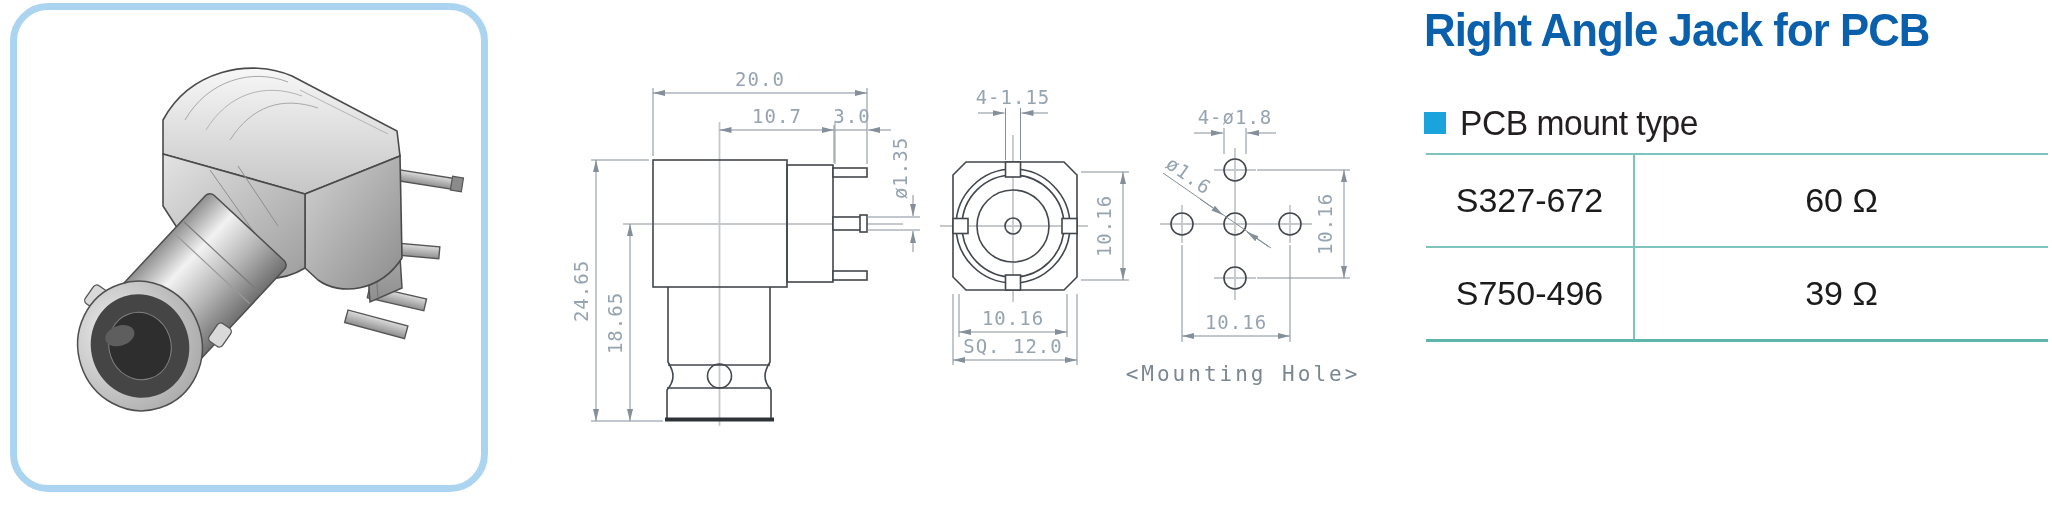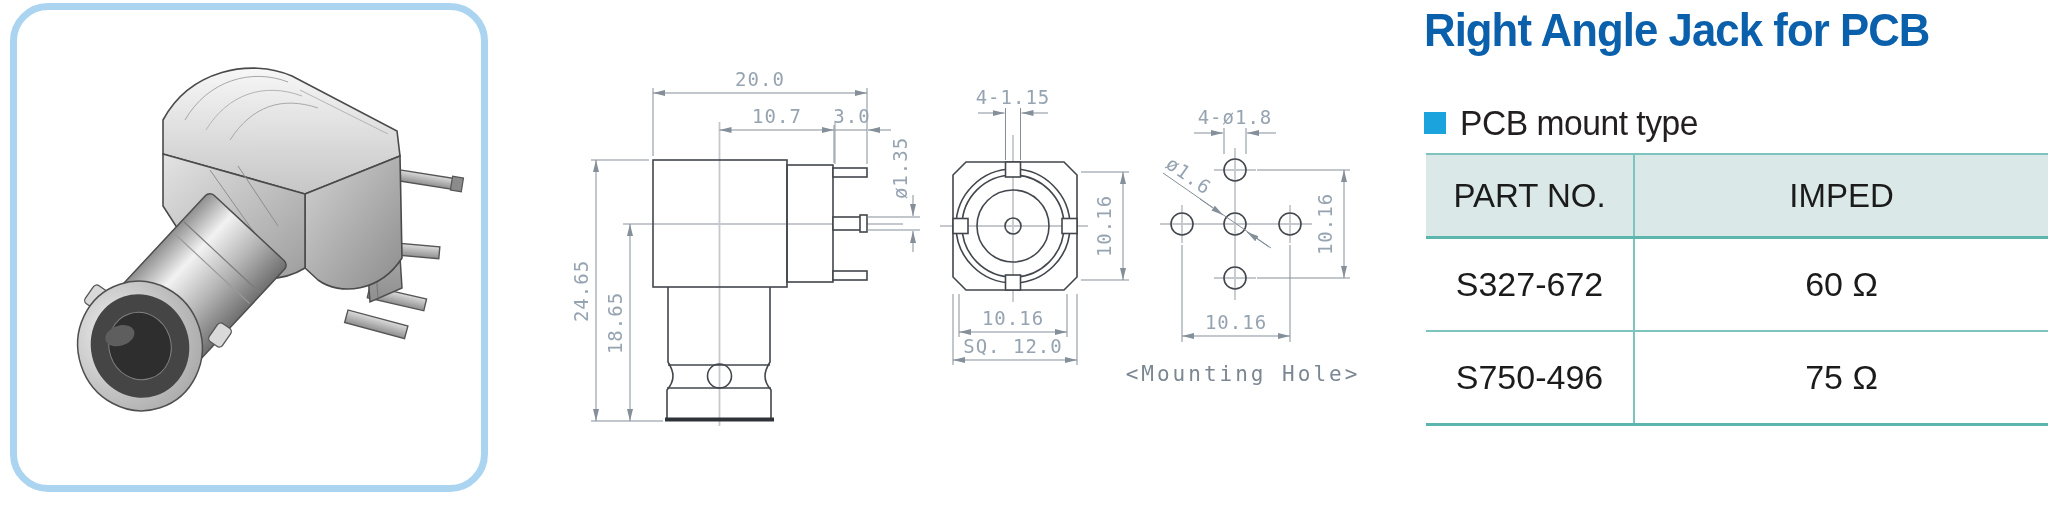--- a/index.html
+++ b/index.html
@@ -252,25 +252,21 @@
 </svg>
 
 <h1 class="page-title">Right Angle Jack for PCB</h1>
 
 <div class="subtitle">
   <span class="bullet"></span>
   <span class="subtitle-text">PCB mount type</span>
 </div>
 
 <div class="parts-table">
-  <div class="t-row header">
-    <div class="t-cell c1">PART NO.</div>
-    <div class="t-cell c2">IMPED</div>
-  </div>
   <div class="t-row body r1">
     <div class="t-cell c1">S327-672</div>
     <div class="t-cell c2">60 Ω</div>
   </div>
   <div class="t-row body">
     <div class="t-cell c1">S750-496</div>
-    <div class="t-cell c2">75 Ω</div>
+    <div class="t-cell c2">39 Ω</div>
   </div>
 </div>
 
 </body></html>

